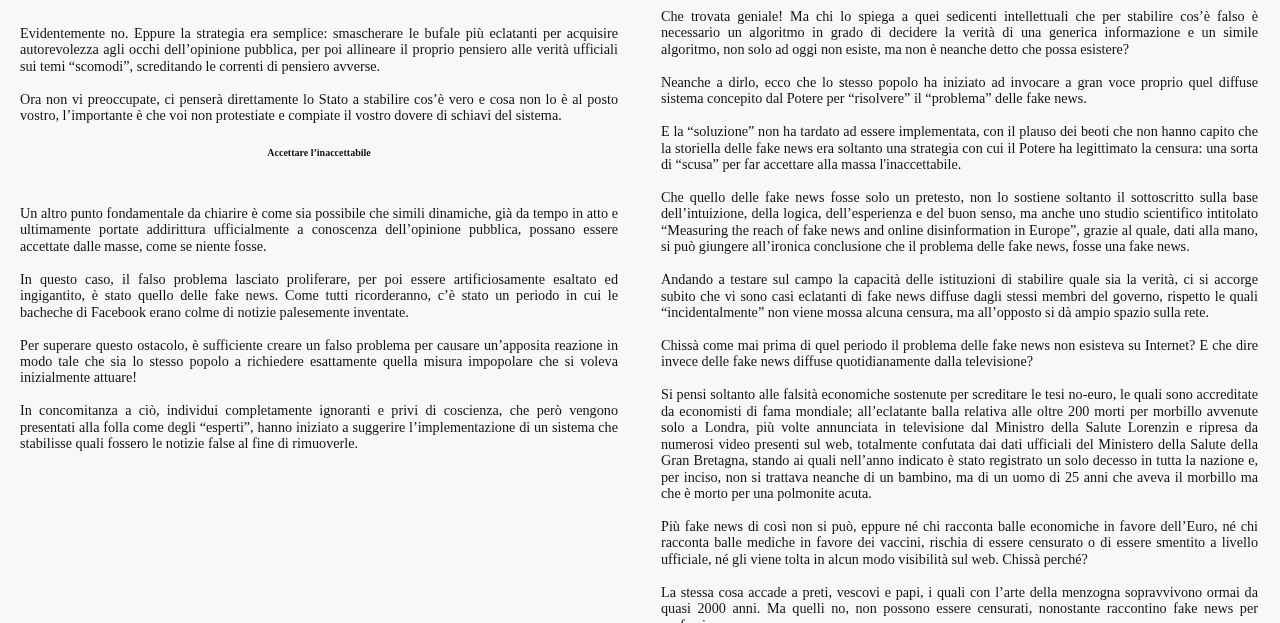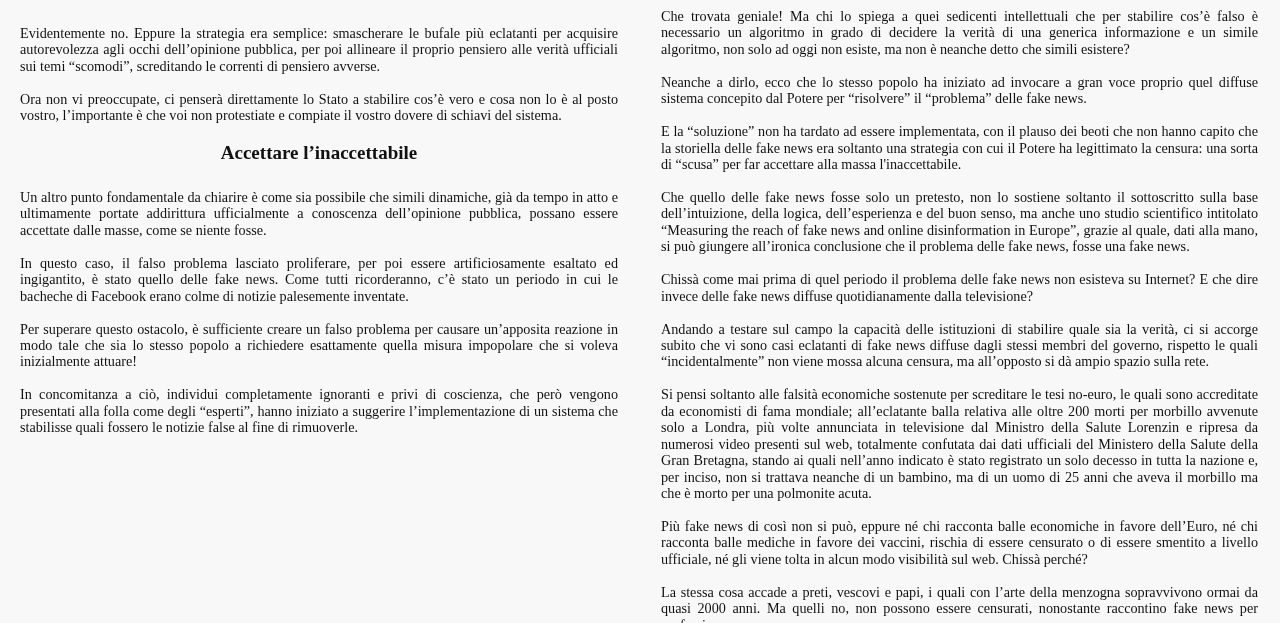--- a/index.html
+++ b/index.html
@@ -23,45 +23,45 @@
       height: 623px;
     }
     .page-left { left: 20px; width: 598px; top: 25px; }
     .page-right { left: 661px; width: 597px; top: 8px; }
     p {
       margin: 0 0 16.6px 0;
       text-align: justify;
       text-align-last: left;
     }
     h2 {
-      font-size: 19px;
+      font-size: 10px;
       font-weight: bold;
       text-align: center;
-      margin: 21px 0 28px 0;
+      margin: 21px 0 44px 0;
       line-height: 16.4px;
     }
     em { font-style: italic; }
   </style>
 </head>
 <body>
 
 <div class="page page-left">
   <p>Evidentemente no. Eppure la strategia era semplice: smascherare le bufale più eclatanti per acquisire autorevolezza agli occhi dell’opinione pubblica, per poi allineare il proprio pensiero alle verità ufficiali sui temi “scomodi”, screditando le correnti di pensiero avverse.</p>
   <p>Ora non vi preoccupate, ci penserà direttamente lo Stato a stabilire cos’è vero e cosa non lo è al posto vostro, l’importante è che voi non protestiate e compiate il vostro dovere di schiavi del sistema.</p>
   <h2>Accettare l’inaccettabile</h2>
   <p>Un altro punto fondamentale da chiarire è come sia possibile che simili dinamiche, già da tempo in atto e ultimamente portate addirittura ufficialmente a conoscenza dell’opinione pubblica, possano essere accettate dalle masse, come se niente fosse.</p>
   <p>In questo caso, il falso problema lasciato proliferare, per poi essere artificiosamente esaltato ed ingigantito, è stato quello delle fake news. Come tutti ricorderanno, c’è stato un periodo in cui le bacheche di Facebook erano colme di notizie palesemente inventate.</p>
   <p>Per superare questo ostacolo, è sufficiente creare un falso problema per causare un’apposita reazione in modo tale che sia lo stesso popolo a richiedere esattamente quella misura impopolare che si voleva inizialmente attuare!</p>
   <p>In concomitanza a ciò, individui completamente ignoranti e privi di coscienza, che però vengono presentati alla folla come degli “esperti”, hanno iniziato a suggerire l’implementazione di un sistema che stabilisse quali fossero le notizie false al fine di rimuoverle.</p>
 </div>
 
 <div class="page page-right">
-  <p>Che trovata geniale! Ma chi lo spiega a quei sedicenti intellettuali che per stabilire cos’è falso è necessario un algoritmo in grado di decidere la verità di una generica informazione e un simile algoritmo, non solo ad oggi non esiste, ma non è neanche detto che simili esistere?</p>
+  <p>Che trovata geniale! Ma chi lo spiega a quei sedicenti intellettuali che per stabilire cos’è falso è necessario un algoritmo in grado di decidere la verità di una generica informazione e un simile algoritmo, non solo ad oggi non esiste, ma non è neanche detto che possa esistere?</p>
   <p>Neanche a dirlo, ecco che lo stesso popolo ha iniziato ad invocare a gran voce proprio quel diffuse sistema concepito dal Potere per “risolvere” il “problema” delle fake news.</p>
   <p>E la “soluzione” non ha tardato ad essere implementata, con il plauso dei beoti che non hanno capito che la storiella delle fake news era soltanto una strategia con cui il Potere ha legittimato la censura: una sorta di “scusa” per far accettare alla massa l'inaccettabile.</p>
   <p>Che quello delle fake news fosse solo un pretesto, non lo sostiene soltanto il sottoscritto sulla base dell’intuizione, della logica, dell’esperienza e del buon senso, ma anche uno studio scientifico intitolato “Measuring the reach of fake news and online disinformation in Europe”, grazie al quale, dati alla mano, si può giungere all’ironica conclusione che il problema delle fake news, fosse una fake news.</p>
+  <p>Andando a testare sul campo la capacità delle istituzioni di stabilire quale sia la verità, ci si accorge subito che vi sono casi eclatanti di fake news diffuse dagli stessi membri del governo, rispetto le quali “incidentalmente” non viene mossa alcuna censura, ma all’opposto si dà ampio spazio sulla rete.</p>
   <p>Chissà come mai prima di quel periodo il problema delle fake news non esisteva su Internet? E che dire invece delle fake news diffuse quotidianamente dalla televisione?</p>
-  <p>Andando a testare sul campo la capacità delle istituzioni di stabilire quale sia la verità, ci si accorge subito che vi sono casi eclatanti di fake news diffuse dagli stessi membri del governo, rispetto le quali “incidentalmente” non viene mossa alcuna censura, ma all’opposto si dà ampio spazio sulla rete.</p>
   <p>Si pensi soltanto alle falsità economiche sostenute per screditare le tesi no-euro, le quali sono accreditate da economisti di fama mondiale; all’eclatante balla relativa alle oltre 200 morti per morbillo avvenute solo a Londra, più volte annunciata in televisione dal Ministro della Salute Lorenzin e ripresa da numerosi video presenti sul web, totalmente confutata dai dati ufficiali del Ministero della Salute della Gran Bretagna, stando ai quali nell’anno indicato è stato registrato un solo decesso in tutta la nazione e, per inciso, non si trattava neanche di un bambino, ma di un uomo di 25 anni che aveva il morbillo ma che è morto per una polmonite acuta.</p>
   <p>Più fake news di così non si può, eppure né chi racconta balle economiche in favore dell’Euro, né chi racconta balle mediche in favore dei vaccini, rischia di essere censurato o di essere smentito a livello ufficiale, né gli viene tolta in alcun modo visibilità sul web. Chissà perché?</p>
   <p>La stessa cosa accade a preti, vescovi e papi, i quali con l’arte della menzogna sopravvivono ormai da quasi 2000 anni. Ma quelli no, non possono essere censurati, nonostante raccontino fake news per professione.</p>
 
 </div>
 
 </body></html>

